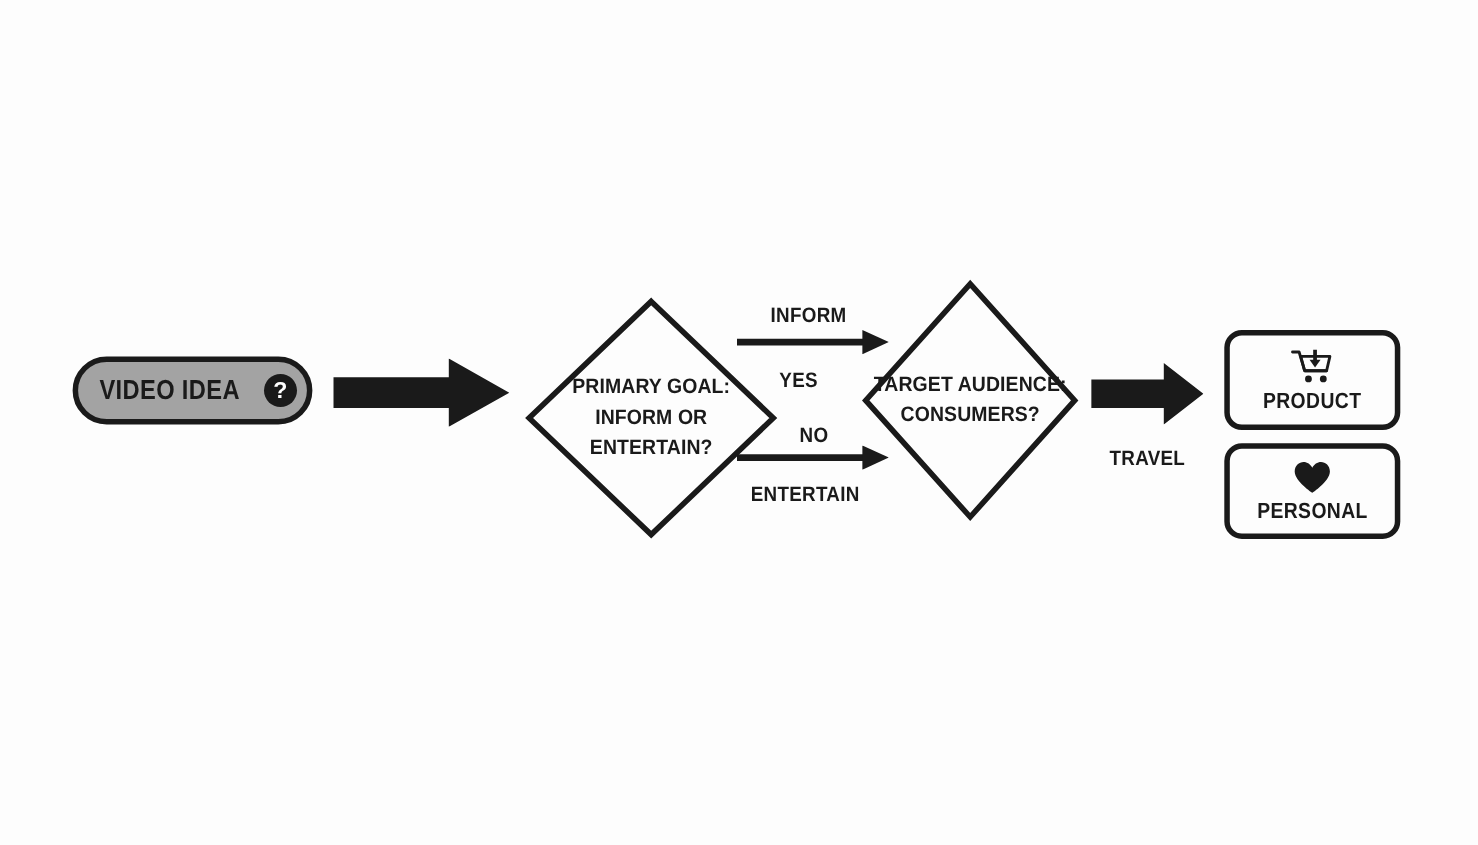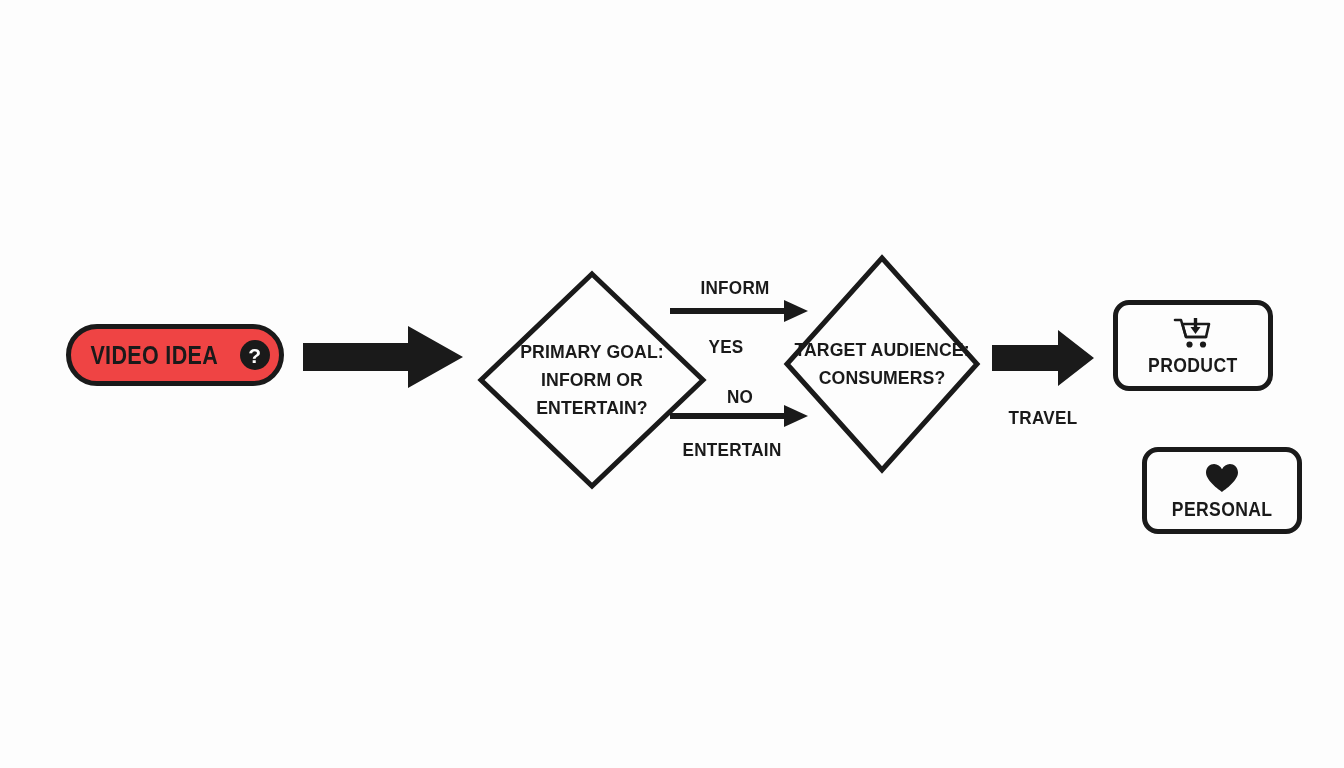--- a/index.html
+++ b/index.html
@@ -24,21 +24,21 @@
   .abs { position: absolute; }
 
   
   #start-pill {
     left: 66px;
     top: 324px;
     width: 218px;
     height: 62px;
     border: 5px solid #1a1a1a;
     border-radius: 34px;
-    background: #ef4444;
+    background: #a3a3a3;
     display: flex;
     align-items: center;
     justify-content: center;
     gap: 11px;
     box-sizing: border-box;
   }
   #start-pill .pill-label {
     font-size: 25px;
     font-weight: 700;
     letter-spacing: 0.4px;
@@ -197,20 +197,20 @@
 
       <path d="M22.5 1 L22.5 12" stroke="#1a1a1a" stroke-width="3.4" stroke-linecap="butt"></path>
       <polygon points="22.5,17 17.5,10 27.5,10" fill="#1a1a1a"></polygon>
 
       <circle cx="16.5" cy="27.5" r="3.1" fill="#1a1a1a"></circle>
       <circle cx="30" cy="27.5" r="3.1" fill="#1a1a1a"></circle>
     </svg>
     <span class="outcome-label">PRODUCT</span>
   </div>
 
-  <div class="abs outcome-box" style="left:1142px; top:403px; height:87px;margin-top:44px;">
+  <div class="abs outcome-box" style="left:1113px; top:403px; height:87px;">
     <svg class="outcome-icon" width="34" height="30" viewBox="0 0 34 30">
       <path d="M17 29 C17 29 1 18.5 1 9.6 C1 4.4 5.0 1 9.1 1 C12.4 1 15.4 3.1 17 6.2 C18.6 3.1 21.6 1 24.9 1 C29.0 1 33 4.4 33 9.6 C33 18.5 17 29 17 29 Z" fill="#1a1a1a"></path>
     </svg>
     <span class="outcome-label">PERSONAL</span>
   </div>
 
 </div>
 
 </body></html>

